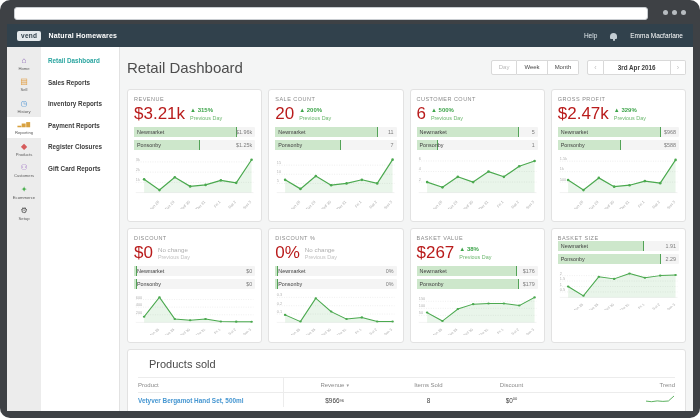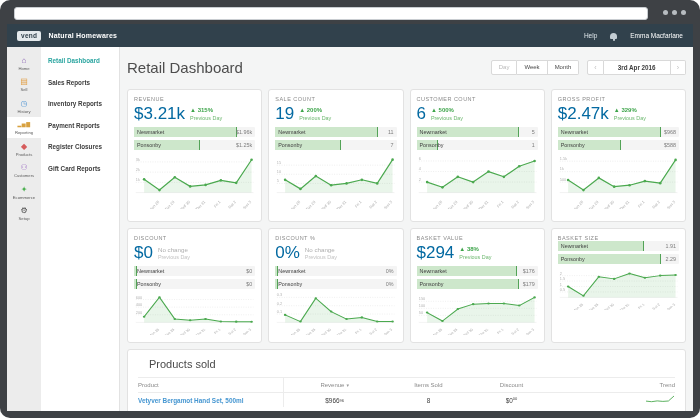--- a/index.html
+++ b/index.html
@@ -47,21 +47,21 @@
   .datenav .nav-btn.prev{border-radius:2px 0 0 2px;}
   .datenav .nav-btn.next{border-radius:0 2px 2px 0;border-left-width:0;}
   .datenav .date-label{background:#fff;border:1px solid #d9d9d9;border-left-width:0;font-size:6.3px;font-weight:bold;color:#3d3d3d;width:66px;text-align:center;line-height:13px;cursor:pointer;}
   
   .cards{display:grid;grid-template-columns:repeat(4,1fr);gap:6px;margin-bottom:6px;}
   .card{background:#fff;border:1px solid #e2e2e2;border-radius:3px;padding:6px 6px 2px;overflow:hidden;}
   .cards.row1 .card{height:123px;}
   .cards.row2 .card{height:105px;}
   .c-title{font-size:5.5px;color:#8b8b8b;letter-spacing:.5px;}
   .c-num-row{display:flex;align-items:flex-start;margin:3px 0 4px;}
-  .c-big{font-size:17px;font-weight:300;color:#0369a1;line-height:18px;}
+  .c-big{font-size:17px;font-weight:300;color:#b91c1c;line-height:18px;}
   .c-delta{margin-left:5px;margin-top:2px;line-height:1.25;}
   .c-delta .d1{font-size:6px;font-weight:bold;color:#3da44a;}
   .c-delta .d2{font-size:5.4px;color:#6db86f;}
   .c-delta.none .d1{color:#aeaeae;font-weight:normal;font-size:6.2px;}
   .c-delta.none .d2{color:#c3c3c3;}
   .bar-row{position:relative;height:10px;background:#f4f4f4;margin-bottom:3px;border-radius:1px;}
   .bar-fill{position:absolute;left:0;top:0;bottom:0;background:#cde7cb;border-right:1.6px solid #53a357;}
   .bar-label{position:absolute;left:3px;top:0;font-size:5.4px;line-height:10px;color:#3f3f3f;}
   .bar-value{position:absolute;right:3px;top:0;font-size:5.4px;line-height:10px;color:#7c7c7c;}
   .spark{width:100%;}
@@ -212,21 +212,21 @@
                   <text x="77.85714285714286" y="51" font-size="4.2" fill="#adadad" font-family="Liberation Sans, sans-serif" text-anchor="end" transform="rotate(-45 77.85714285714286 51)">Thu 31</text>
                   <text x="94.57142857142857" y="51" font-size="4.2" fill="#adadad" font-family="Liberation Sans, sans-serif" text-anchor="end" transform="rotate(-45 94.57142857142857 51)">Fri 1</text>
                   <text x="111.28571428571429" y="51" font-size="4.2" fill="#adadad" font-family="Liberation Sans, sans-serif" text-anchor="end" transform="rotate(-45 111.28571428571429 51)">Sat 2</text>
                   <text x="128" y="51" font-size="4.2" fill="#adadad" font-family="Liberation Sans, sans-serif" text-anchor="end" transform="rotate(-45 128 51)">Sun 3</text>
                 </svg>
               </div>
             </div>
             <div class="card">
               <div class="c-title">SALE COUNT</div>
               <div class="c-num-row">
-                <span class="c-big">19</span>
+                <span class="c-big">20</span>
                 <div class="c-delta up">
                   <div class="d1">▲ 200%</div>
                   <div class="d2">Previous Day</div>
                 </div>
               </div>
               <div class="bars">
                 <div class="bar-row">
                   <div class="bar-fill" style="width: 84%;"></div>
                   <span class="bar-label">Newmarket</span>
                   <span class="bar-value">11</span>
@@ -464,21 +464,21 @@
                   <text x="77.85714285714286" y="51" font-size="4.2" fill="#adadad" font-family="Liberation Sans, sans-serif" text-anchor="end" transform="rotate(-45 77.85714285714286 51)">Thu 31</text>
                   <text x="94.57142857142857" y="51" font-size="4.2" fill="#adadad" font-family="Liberation Sans, sans-serif" text-anchor="end" transform="rotate(-45 94.57142857142857 51)">Fri 1</text>
                   <text x="111.28571428571429" y="51" font-size="4.2" fill="#adadad" font-family="Liberation Sans, sans-serif" text-anchor="end" transform="rotate(-45 111.28571428571429 51)">Sat 2</text>
                   <text x="128" y="51" font-size="4.2" fill="#adadad" font-family="Liberation Sans, sans-serif" text-anchor="end" transform="rotate(-45 128 51)">Sun 3</text>
                 </svg>
               </div>
             </div>
             <div class="card">
               <div class="c-title">BASKET VALUE</div>
               <div class="c-num-row">
-                <span class="c-big">$294</span>
+                <span class="c-big">$267</span>
                 <div class="c-delta up">
                   <div class="d1">▲ 38%</div>
                   <div class="d2">Previous Day</div>
                 </div>
               </div>
               <div class="bars">
                 <div class="bar-row">
                   <div class="bar-fill" style="width: 82%;"></div>
                   <span class="bar-label">Newmarket</span>
                   <span class="bar-value">$176</span>

